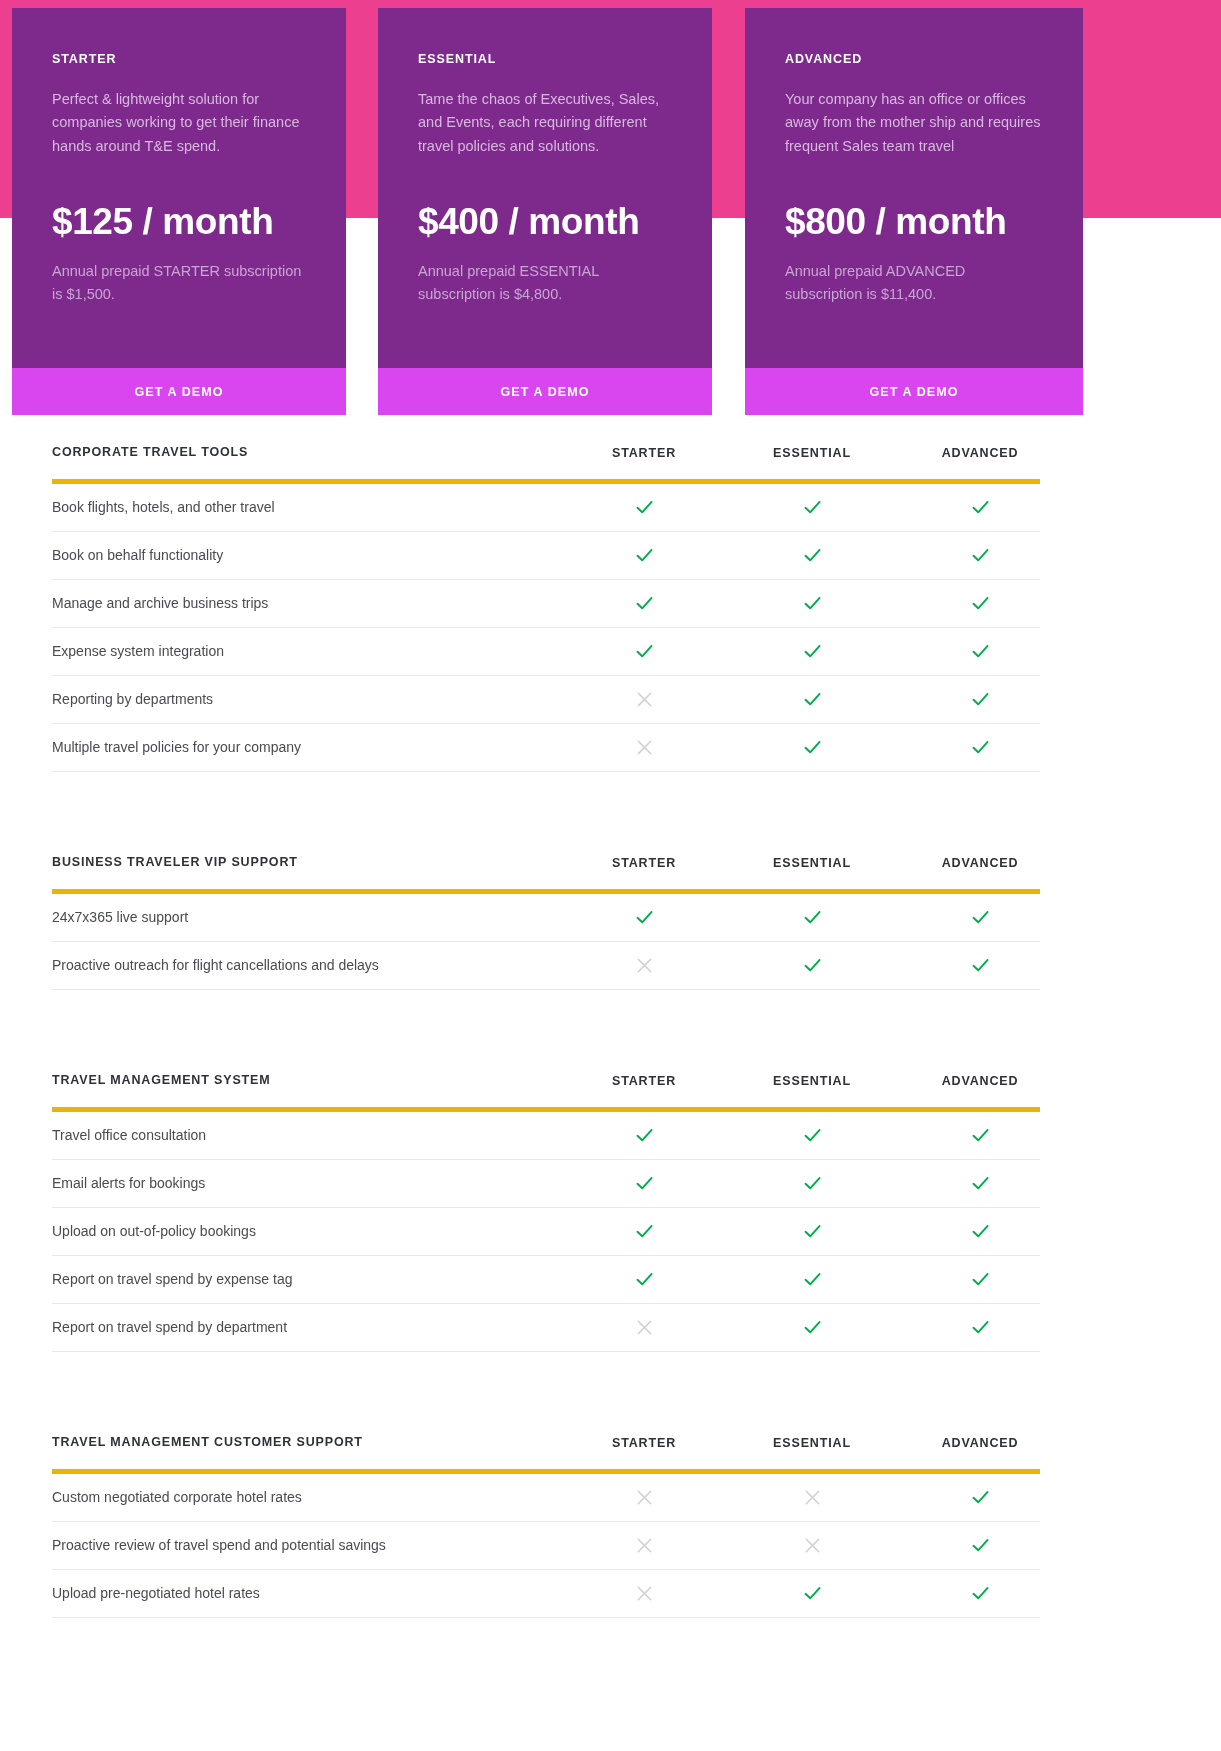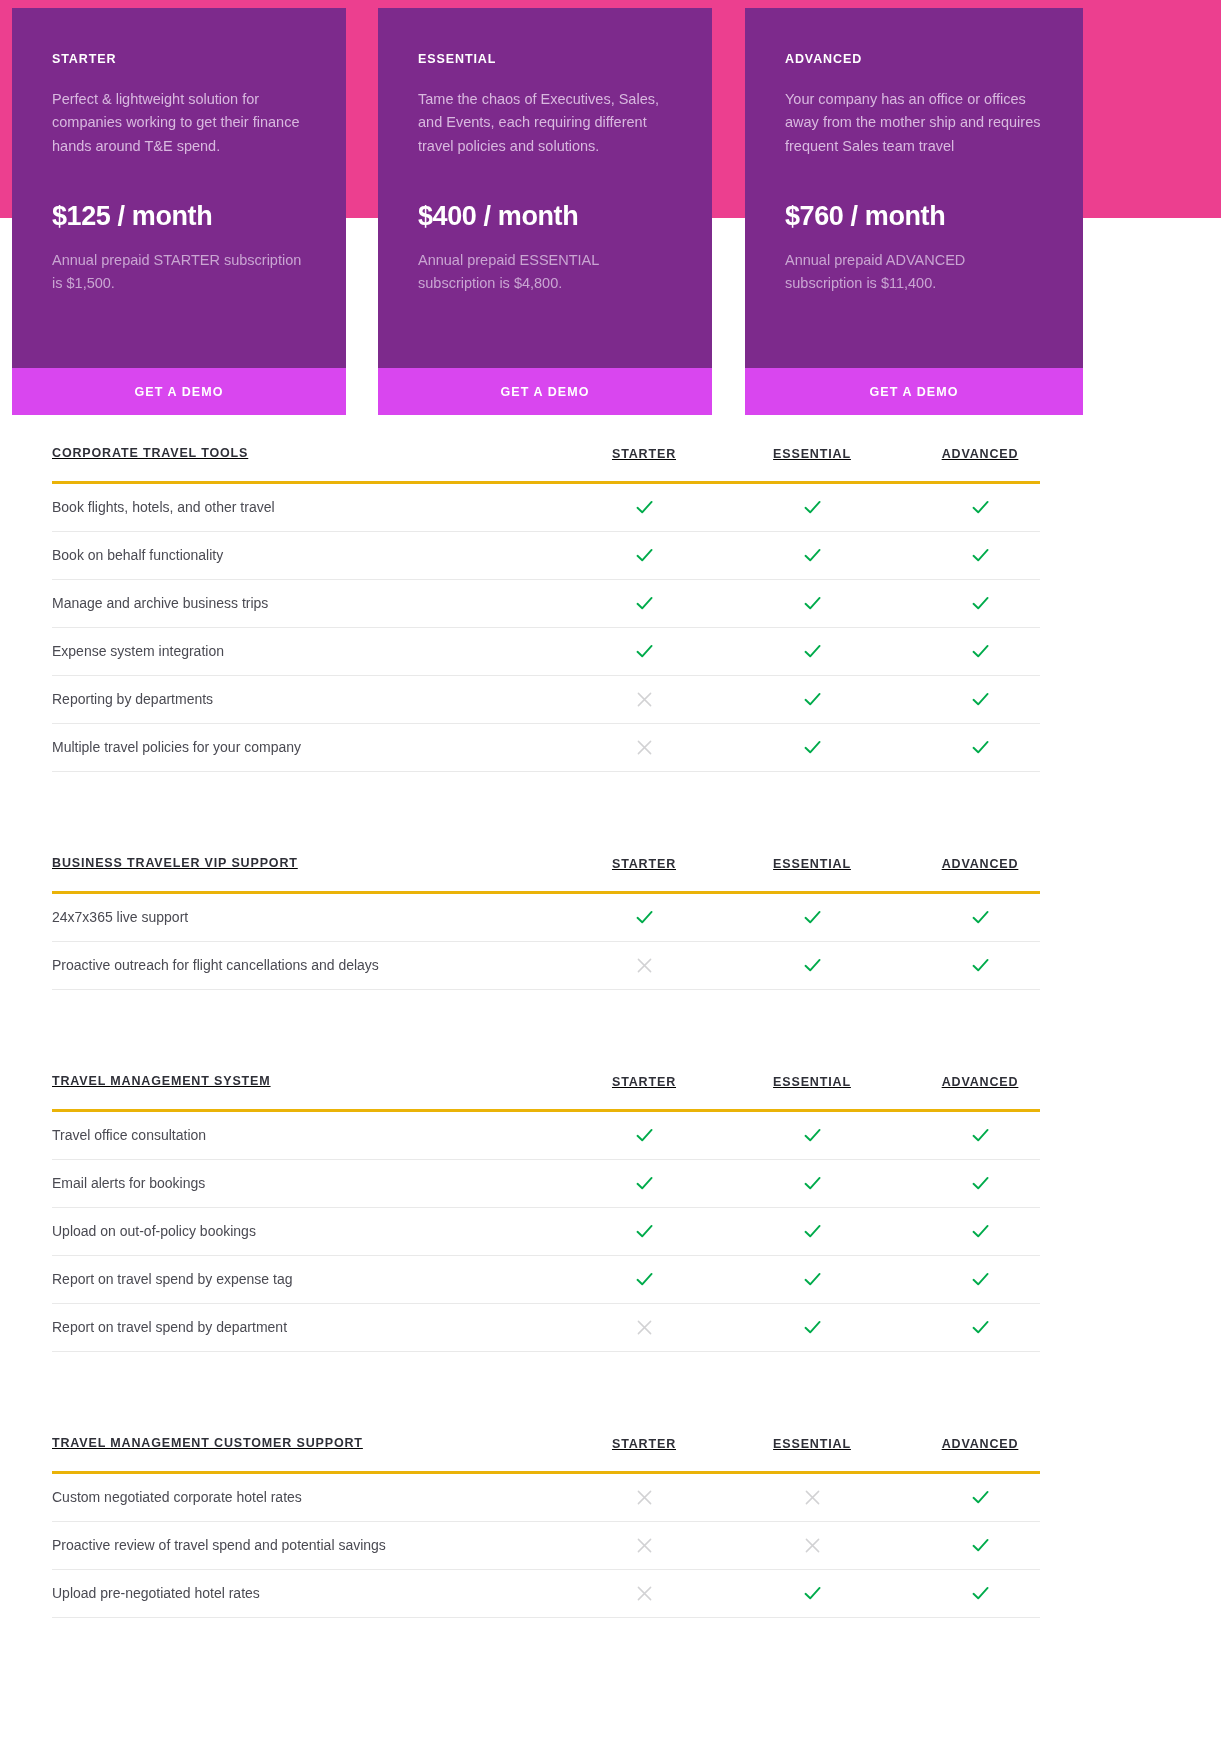--- a/index.html
+++ b/index.html
@@ -68,21 +68,21 @@
 
   .plan-desc {
     font-size: 14.5px;
     line-height: 1.62;
     color: #d8b8df;
     max-width: 258px;
   }
 
   .plan-price {
     margin-top: 44px;
-    font-size: 27px;
+    font-size: 37px;
     font-weight: 700;
     color: #ffffff;
     letter-spacing: -0.4px;
     line-height: 1.1;
   }
 
   .plan-annual {
     margin-top: 17px;
     font-size: 14.5px;
     line-height: 1.6;
@@ -120,23 +120,22 @@
 
   .srow {
     display: flex;
     align-items: center;
     min-height: 48px;
     border-bottom: 1px solid #e9e9e9;
   }
 
   .srow.header-row {
     min-height: 44px;
-    border-bottom: 3px solid #eab308;
+    border-bottom: 5px solid #eab308;
     padding-bottom: 14px;
-    text-decoration: underline;
   }
 
   .cell-label {
     flex: 0 0 508px;
     font-size: 14px;
     color: #4a4a52;
     line-height: 1.4;
     padding-right: 12px;
   }
 
@@ -195,21 +194,21 @@
         <div class="plan-price">$400 / month</div>
         <div class="plan-annual">Annual prepaid ESSENTIAL subscription is $4,800.</div>
       </div>
       <button class="demo-button">GET A DEMO</button>
     </div>
 
     <div class="price-card c2">
       <div class="card-body">
         <div class="plan-name">ADVANCED</div>
         <div class="plan-desc">Your company has an office or offices away from the mother ship and requires frequent Sales team travel</div>
-        <div class="plan-price">$760 / month</div>
+        <div class="plan-price">$800 / month</div>
         <div class="plan-annual">Annual prepaid ADVANCED subscription is $11,400.</div>
       </div>
       <button class="demo-button">GET A DEMO</button>
     </div>
 
   </div>
 
   <div class="compare-wrap" id="compare-wrap">
       <div class="section">
         <div class="srow header-row">

